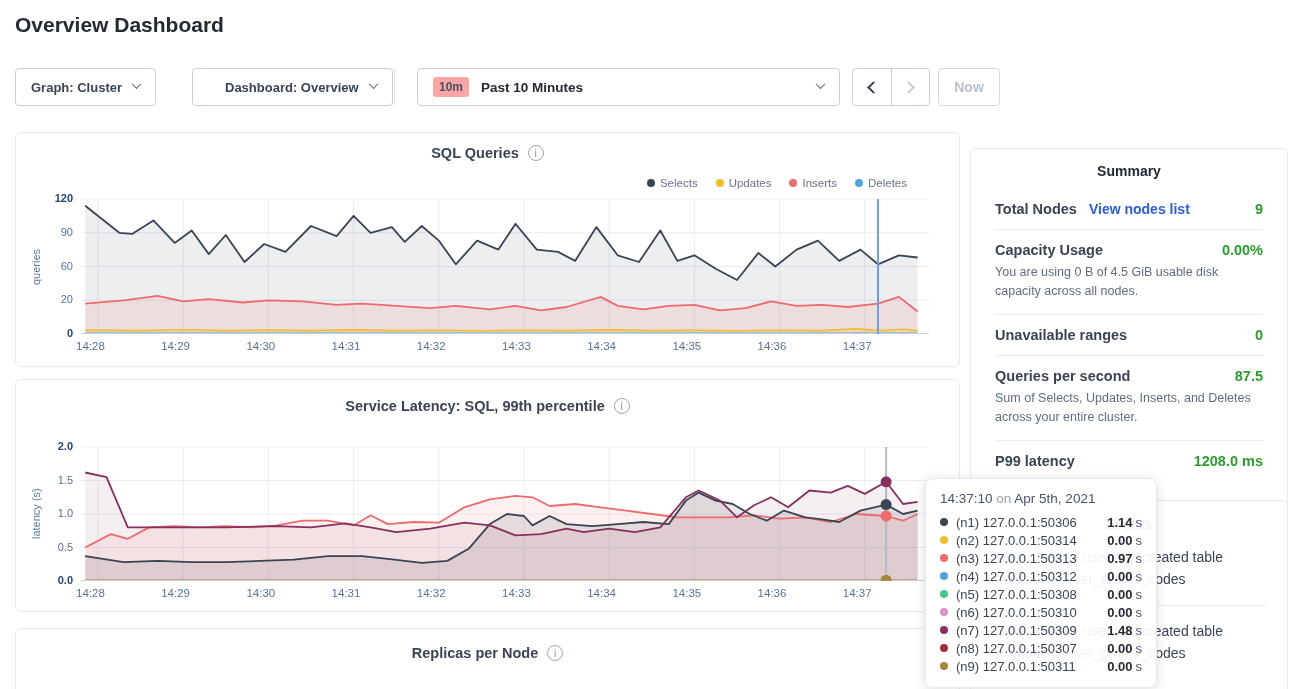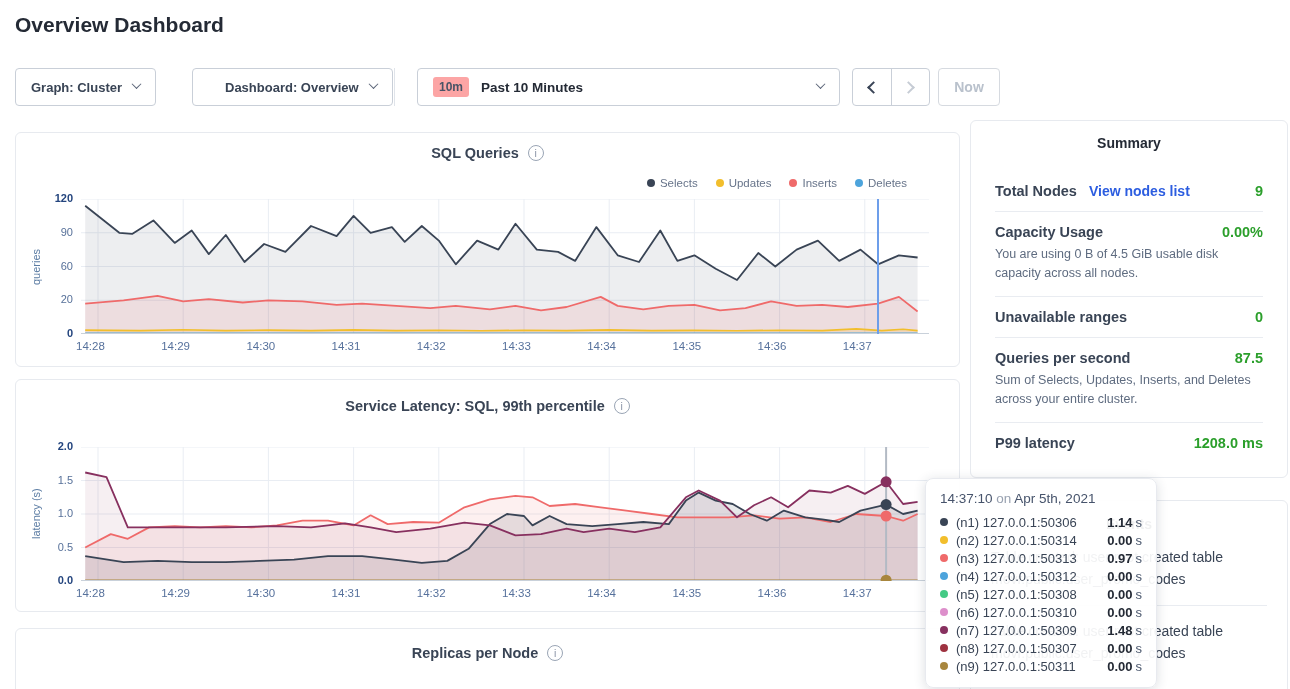--- a/index.html
+++ b/index.html
@@ -39,27 +39,27 @@
   .dot { width: 8px; height: 8px; border-radius: 50%; flex: none; }
   .plot { position: absolute; }
   .plot svg { display: block; }
   .ytick { position: absolute; width: 36px; text-align: right; font-size: 11px; color: #567099; }
   .ytick.maj { font-weight: 700; color: #24457e; }
   .xtick { position: absolute; width: 44px; text-align: left; font-size: 11.5px; color: #56719c; }
   .ylabel { position: absolute; writing-mode: vertical-rl; transform: rotate(180deg);
     font-size: 11px; color: #5b7ca3; display: flex; align-items: center; justify-content: center; }
 
   
-  .summary-card { left: 970px; top: 120px; width: 318px; height: 358px; padding: 14px 24px 0; overflow: hidden; }
+  .summary-card { left: 970px; top: 148px; width: 318px; height: 358px; padding: 14px 24px 0; overflow: hidden; }
   .summary-title { text-align: center; font-size: 14px; font-weight: 700; color: #242a35; margin-bottom: 10px; }
   .srow { padding: 12px 0; border-top: 1px solid #e9ecf1; }
   .srow.first { border-top: none; }
   .srow-main { display: flex; align-items: baseline; }
   .srow-label { font-size: 14.5px; font-weight: 700; color: #394455; }
-  .srow-link { font-size: 14px; font-weight: 700; color: #2c5de0; margin-left: 12px; cursor: pointer; margin-top: 10px; }
+  .srow-link { font-size: 14px; font-weight: 700; color: #2c5de0; margin-left: 12px; cursor: pointer; }
   .srow-value { margin-left: auto; font-size: 14.5px; font-weight: 700; color: #2b9f2b; }
   .srow-desc { margin-top: 5px; font-size: 12.5px; line-height: 1.55; color: #5f6c80; }
 
   
   .events-card { left: 970px; top: 500px; width: 318px; height: 200px; overflow: hidden; }
   .ev-head { padding: 15px 20px 0; text-align: center; font-size: 14px; font-weight: 700; color: #242a35; }
   .ev-item { margin: 14px 20px 0; padding-bottom: 15px; border-bottom: 1px solid #e9ecf1;
     font-size: 14px; line-height: 22px; color: #394455; }
   .ev-item:last-child { border-bottom: none; }
 

